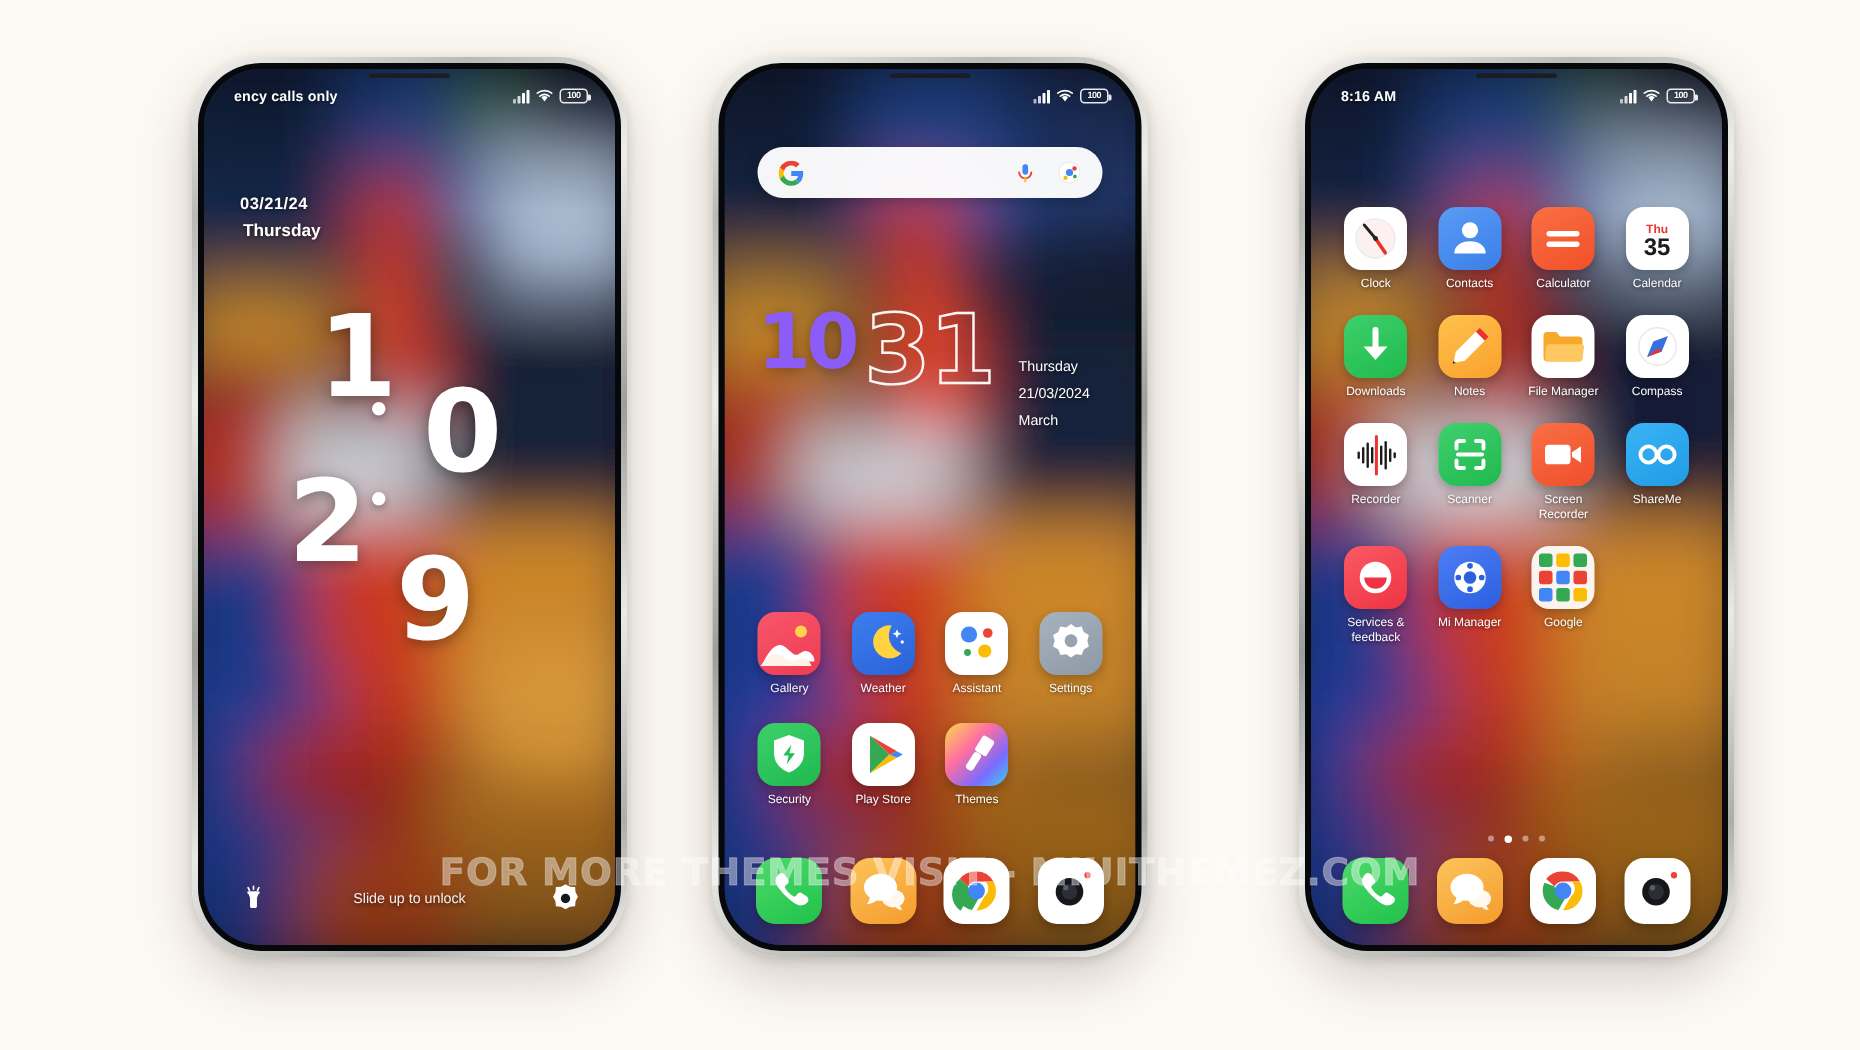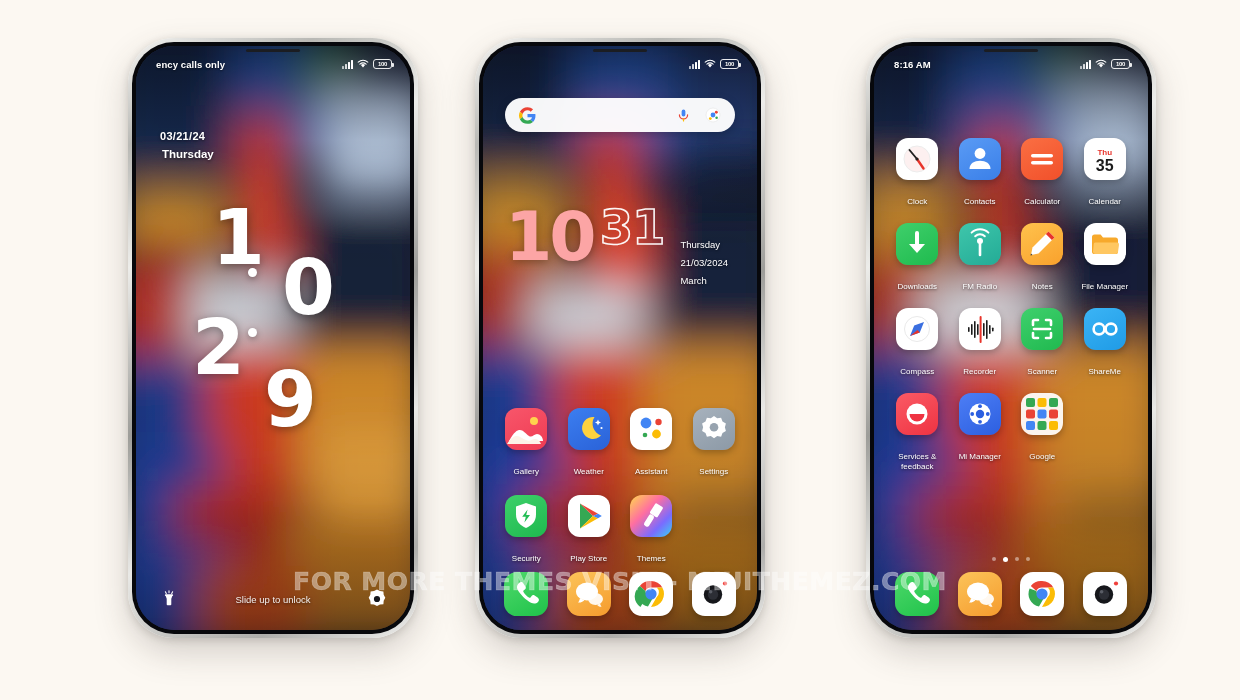--- a/index.html
+++ b/index.html
@@ -109,34 +109,34 @@
   
   #phone2 { left:475px; top:38px; }
   .gsearch {
     position:absolute; top:52px; left:22px; right:22px; height:34px;
     background:rgba(255,255,255,.96); border-radius:19px; z-index:20;
     display:flex; align-items:center; padding:0 14px;
     box-shadow:0 3px 10px rgba(0,0,0,.22);
   }
   .gsearch .sp { flex:1; }
   .big-clock { position:absolute; top:160px; left:22px; z-index:20; display:flex; align-items:flex-start; }
-  .bc-red { font-size:68px; font-weight:700; color:#fca5a5; line-height:.9;
+  .bc-red { font-size:51px; font-weight:700; color:#8b5cf6; line-height:.9;
             letter-spacing:-3px; font-family:"DejaVu Sans",sans-serif;
             text-shadow:0 2px 9px rgba(0,0,0,.30); }
-  .bc-out { font-size:48px; font-weight:700; line-height:.9; letter-spacing:-1px;
+  .bc-out { font-size:64px; font-weight:700; line-height:.9; letter-spacing:-1px;
             font-family:"DejaVu Sans",sans-serif; color:transparent;
             -webkit-text-stroke:1.6px rgba(255,255,255,.95);
             margin-left:6px; }
   .bc-meta { margin-left:16px; margin-top:30px; color:#fff; font-size:9.5px; line-height:1.9;
              text-shadow:0 1px 3px rgba(0,0,0,.6); }
 
   .appgrid { position:absolute; left:12px; right:12px; z-index:20;
              display:grid; grid-template-columns:repeat(4,1fr); }
   #p2grid { top:362px; row-gap:18px; }
-  .app { display:flex; flex-direction:column; align-items:center; gap:17px; }
+  .app { display:flex; flex-direction:column; align-items:center; gap:4px; }
   .app-ico { width:42px; height:42px; border-radius:12px; position:relative;
              box-shadow:0 3px 7px rgba(0,0,0,.26); overflow:hidden;
              display:flex; align-items:center; justify-content:center; }
   .app-lbl { font-size:8px; color:#fff; text-align:center; line-height:1.25;
              text-shadow:0 1px 3px rgba(0,0,0,.65); max-width:58px; }
 
   .dock { position:absolute; left:12px; right:12px; bottom:14px; z-index:22;
           display:grid; grid-template-columns:repeat(4,1fr); justify-items:center; }
   .dock .app-ico { width:44px; height:44px; border-radius:13px; }
 
@@ -560,30 +560,20 @@
         <div class="app">
           <span class="app-ico" style="background:linear-gradient(150deg,#3fcf6b,#1fbb4e)">
             <svg width="42" height="42" viewBox="0 0 42 42">
                   <path d="M21 10v14" stroke="#fff" stroke-width="4" stroke-linecap="round"></path>
                   <path d="M13 21l8 9 8-9z" fill="#fff"></path>
                 </svg>
           </span>
           <span class="app-lbl">Downloads</span>
         </div>
         <div class="app">
-          <span class="app-ico" style="background:linear-gradient(150deg,#3fc6ab,#23ab96)">
-            <svg width="42" height="42" viewBox="0 0 42 42">
-                  <circle cx="21" cy="18" r="3" fill="#fff"></circle>
-                  <path d="M16.2 13.2a6.8 6.8 0 0 1 9.6 0M12.6 9.6a11.9 11.9 0 0 1 16.8 0" stroke="#fff" stroke-width="2" fill="none" stroke-linecap="round"></path>
-                  <path d="M21 21v11" stroke="#fff" stroke-width="2.6" stroke-linecap="round"></path>
-                </svg>
-          </span>
-          <span class="app-lbl">FM Radio</span>
-        </div>
-        <div class="app">
           <span class="app-ico" style="background:linear-gradient(150deg,#ffc24d,#f9a12c)">
             <svg width="42" height="42" viewBox="0 0 42 42">
                   <path d="M27.5 8.5l6 6-16 16-7.5 1.5 1.5-7.5z" fill="#fff"></path>
                   <path d="M27.5 8.5l6 6-2.6 2.6-6-6z" fill="#e8342b"></path>
                   <path d="M10 30.5l-.5 2 2-.5z" fill="#333"></path>
                 </svg>
           </span>
           <span class="app-lbl">Notes</span>
         </div>
         <div class="app">
@@ -630,20 +620,29 @@
           <span class="app-ico" style="background:linear-gradient(150deg,#3fd06d,#20b94f)">
             <svg width="42" height="42" viewBox="0 0 42 42" fill="none" stroke="#fff" stroke-width="2.6" stroke-linecap="round">
                   <path d="M12 17v-3.5a1.5 1.5 0 0 1 1.5-1.5H17"></path>
                   <path d="M30 17v-3.5a1.5 1.5 0 0 0-1.5-1.5H25"></path>
                   <path d="M12 25v3.5a1.5 1.5 0 0 0 1.5 1.5H17"></path>
                   <path d="M30 25v3.5a1.5 1.5 0 0 1-1.5 1.5H25"></path>
                   <path d="M13 21h16"></path>
                 </svg>
           </span>
           <span class="app-lbl">Scanner</span>
+        </div>
+        <div class="app">
+          <span class="app-ico" style="background:linear-gradient(150deg,#fa6f45,#ef4e2b)">
+            <svg width="42" height="42" viewBox="0 0 42 42">
+                  <rect x="9" y="14.5" width="17" height="13" rx="2.4" fill="#fff"></rect>
+                  <path d="M27 19.5l6-4v11l-6-4z" fill="#fff"></path>
+                </svg>
+          </span>
+          <span class="app-lbl">Screen Recorder</span>
         </div>
 
         <div class="app">
           <span class="app-ico" style="background:linear-gradient(150deg,#3bb4f5,#1f9be6)">
             <svg width="42" height="42" viewBox="0 0 42 42" fill="none" stroke="#fff" stroke-width="2.6">
                   <circle cx="15" cy="21" r="5.4"></circle>
                   <circle cx="27" cy="21" r="5.4"></circle>
                 </svg>
           </span>
           <span class="app-lbl">ShareMe</span>

